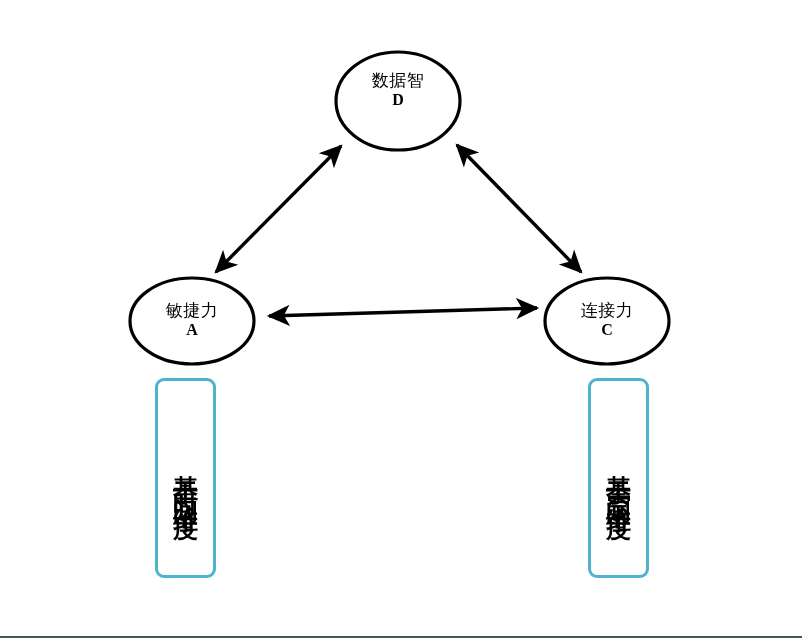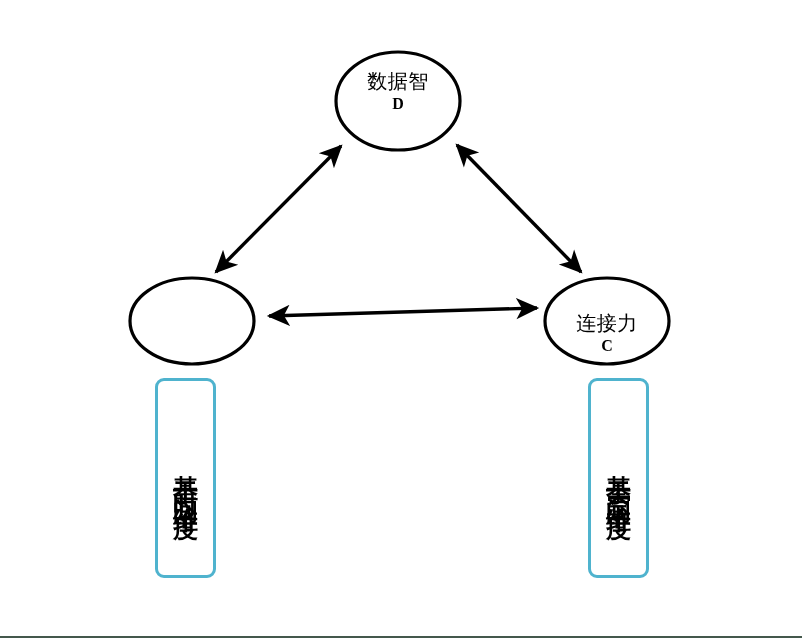--- a/index.html
+++ b/index.html
@@ -32,33 +32,33 @@
     position: absolute;
     text-align: center;
     color: #000000;
     font-family: "DejaVu Sans", "Liberation Sans", sans-serif;
     line-height: 1.18;
     pointer-events: none;
     white-space: nowrap;
   }
   .node-label .cn {
     display: block;
-    font-size: 20px;
+    font-size: 17px;
     letter-spacing: 0.5px;
   }
   .node-label .code {
     display: block;
     font-size: 16px;
     font-family: "Liberation Serif", "DejaVu Serif", serif;
     font-weight: 700;
     margin-top: 1px;
   }
   #node-top-label { left: 336px; top: 70px; width: 124px; }
   #node-left-label { left: 130px; top: 300px; width: 124px; }
-  #node-right-label { left: 545px; top: 312px; width: 124px; }
+  #node-right-label { left: 545px; top: 300px; width: 124px; }
 
   .dim-box {
     position: absolute;
     box-sizing: border-box;
     border: 3px solid #4FB3CE;
     border-radius: 9px;
     background: #ffffff;
     display: flex;
     align-items: center;
     justify-content: center;
@@ -112,20 +112,24 @@
     <ellipse cx="192" cy="321" rx="62" ry="43" fill="#ffffff" stroke="#000000" stroke-width="3.2"></ellipse>
 
     <ellipse cx="607" cy="321" rx="62" ry="43" fill="#ffffff" stroke="#000000" stroke-width="3.2"></ellipse>
   </svg>
 
   <div class="node-label" id="node-top-label">
     <span class="cn">数据智</span>
     <span class="code">D</span>
   </div>
 
+  <div class="node-label" id="node-left-label">
+    <span class="cn">敏捷力</span>
+    <span class="code">A</span>
+  </div>
 
   <div class="node-label" id="node-right-label">
     <span class="cn">连接力</span>
     <span class="code">C</span>
   </div>
 
   <div class="dim-box" id="dim-box-left">
     <span class="vtext">基于时间维度</span>
   </div>
 

